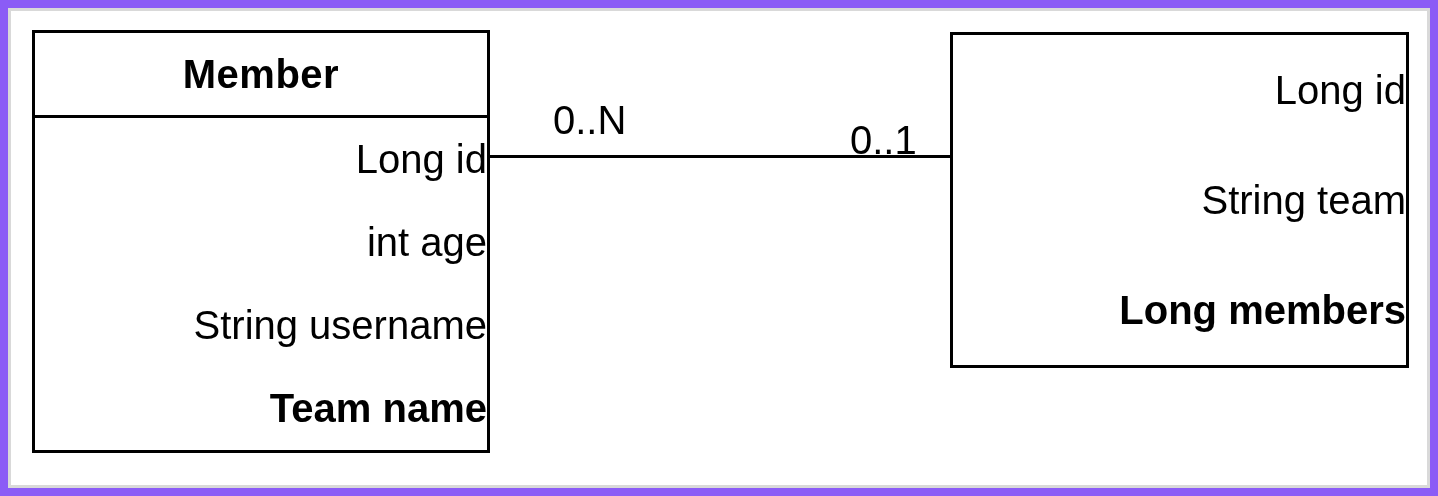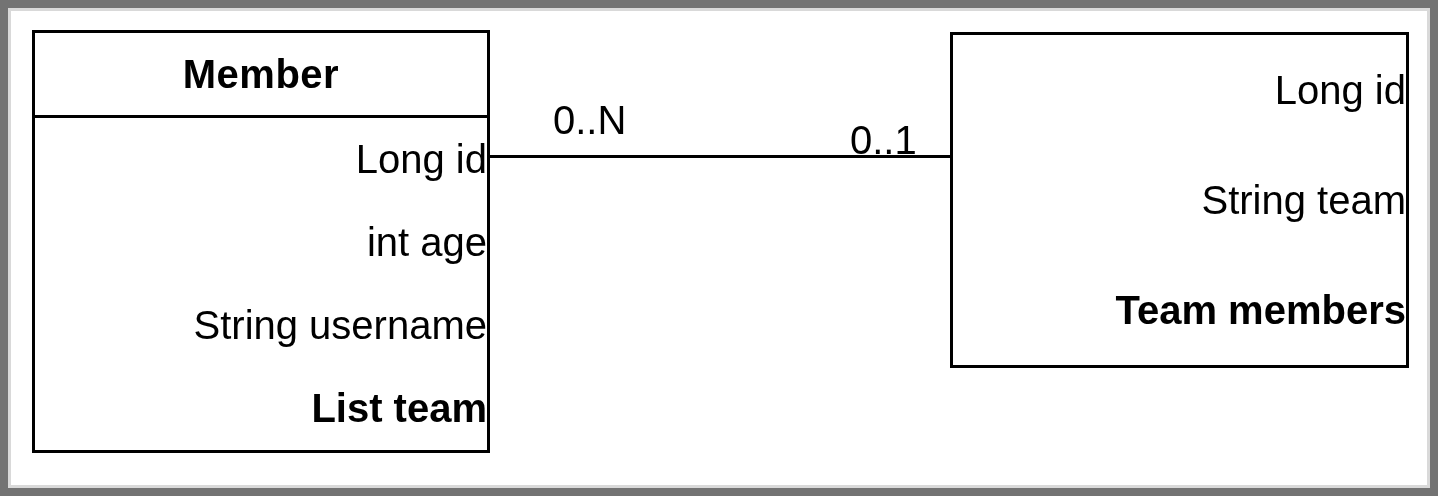--- a/index.html
+++ b/index.html
@@ -6,21 +6,21 @@
   html, body {
     width: 1438px; height: 496px;
     background: #ffffff;
     font-family: "Liberation Sans", sans-serif;
     color: #000000;
     overflow: hidden;
   }
   .canvas {
     position: relative;
     width: 1438px; height: 496px;
-    background: #737373;
+    background: #8b5cf6;
   }
   .outer-frame {
     position: absolute;
     left: 8px; top: 8px;
     width: 1422px; height: 480px;
     border: 3px solid #d9d9d9;
     background: #ffffff;
   }
   .entity {
     position: absolute;
@@ -78,29 +78,29 @@
 <div class="canvas">
 
   <div class="outer-frame"></div>
 
   <div class="entity entity-member">
     <div class="entity-header">Member</div>
     <div class="entity-body">
       <div class="entity-attr">Long id</div>
       <div class="entity-attr">int age</div>
       <div class="entity-attr">String username</div>
-      <div class="entity-attr bold">List team</div>
+      <div class="entity-attr bold">Team name</div>
     </div>
   </div>
 
   <div class="relationship-line"></div>
   <div class="cardinality cardinality-source">0..N</div>
   <div class="cardinality cardinality-target">0..1</div>
 
   <div class="entity entity-team">
     <div class="entity-body">
       <div class="entity-attr">Long id</div>
       <div class="entity-attr">String team</div>
-      <div class="entity-attr bold">Team members</div>
+      <div class="entity-attr bold">Long members</div>
     </div>
   </div>
 
 </div>
 
 </body></html>

